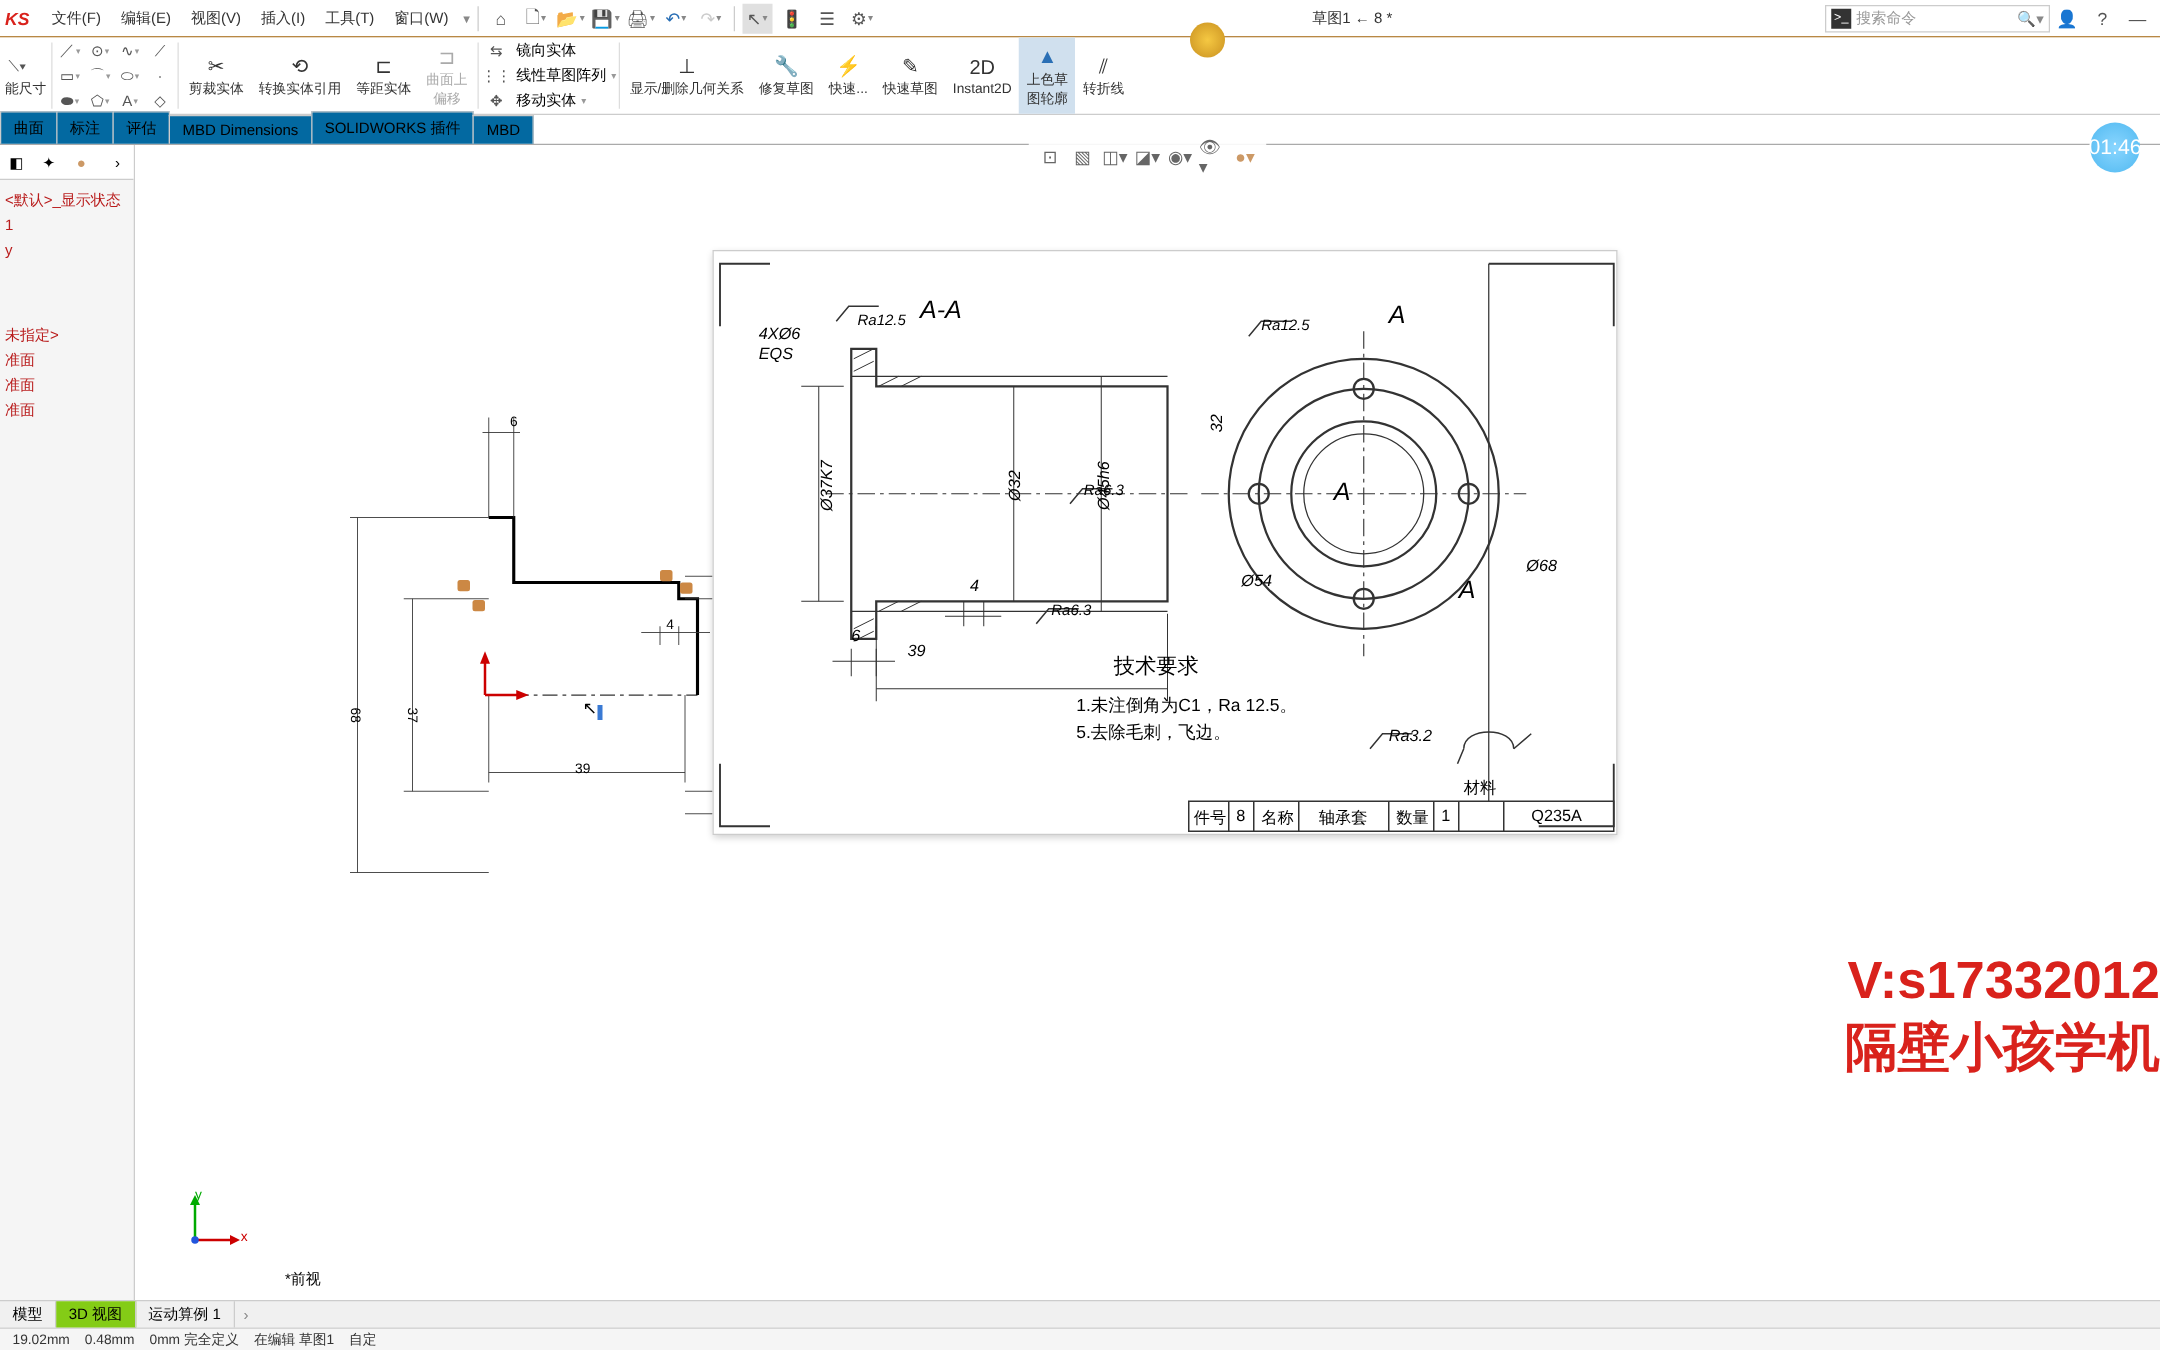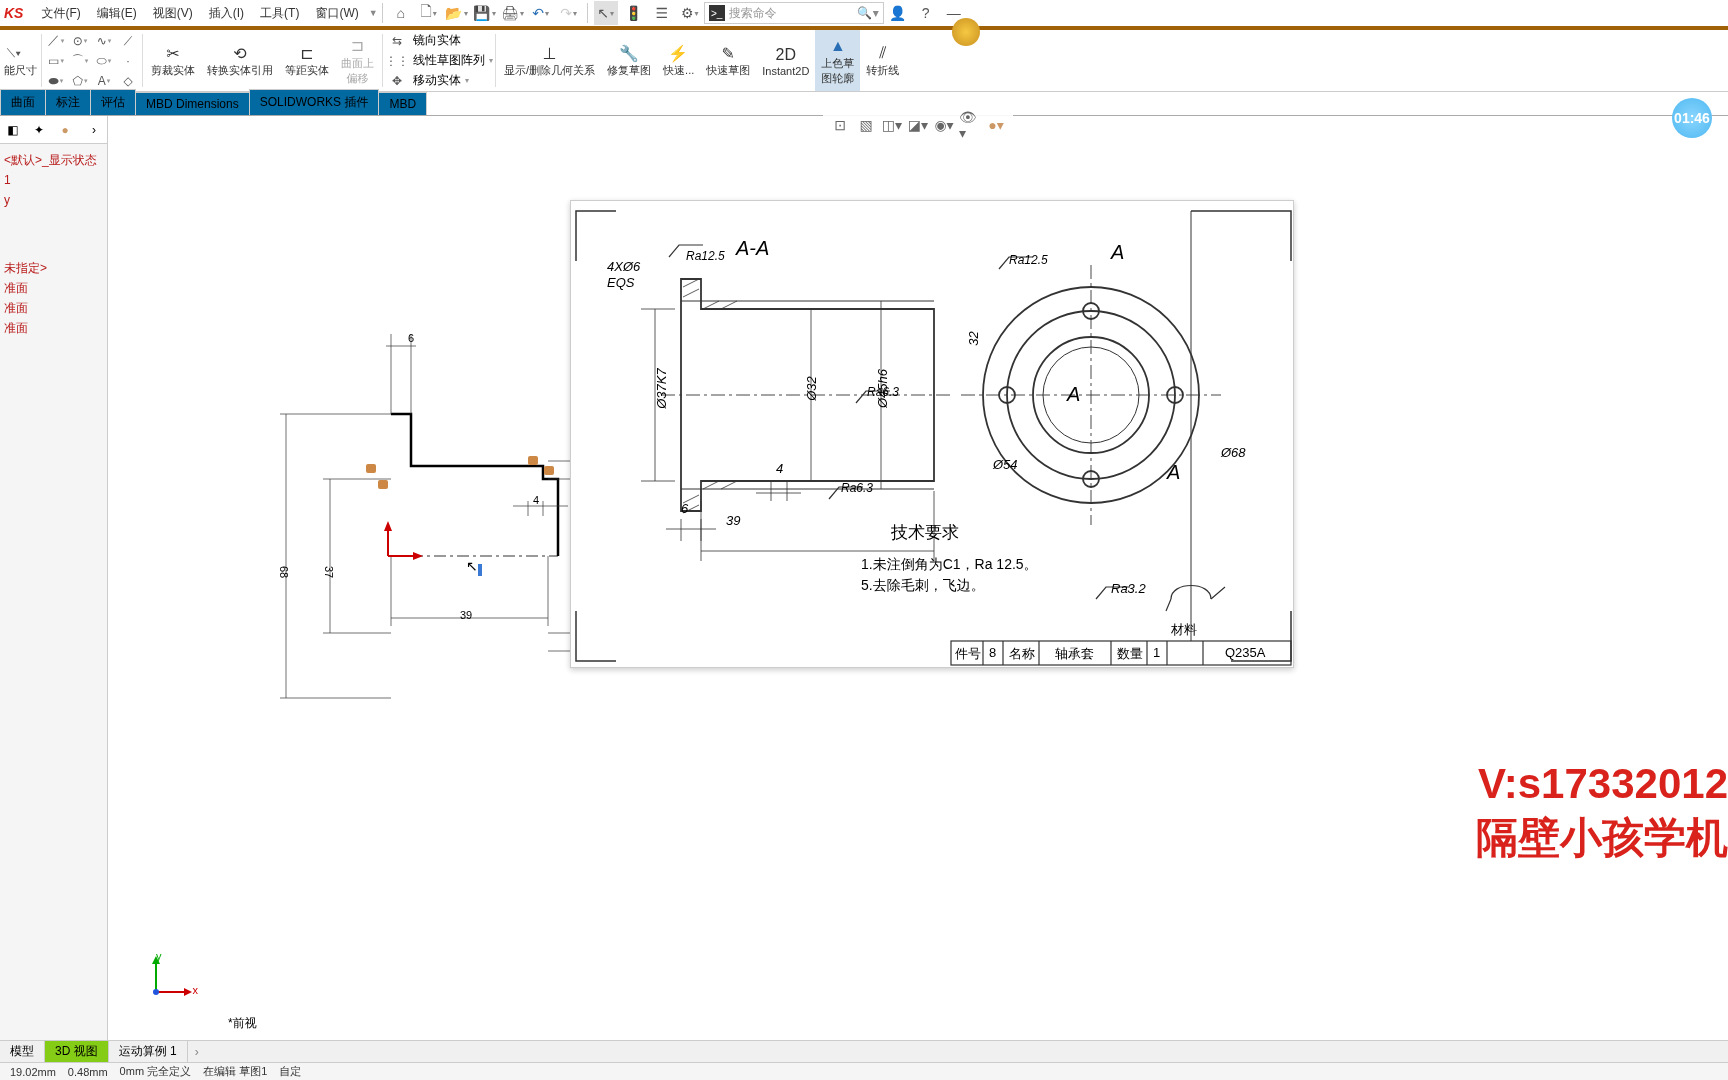--- a/index.html
+++ b/index.html
@@ -1,18 +1,18 @@
 <!DOCTYPE html>
 <html><head>
   <meta charset="utf-8">
   <style>
     * { margin: 0; padding: 0; box-sizing: border-box; font-family: "Microsoft YaHei", sans-serif; }
     body { width: 1728px; height: 1080px; background: #fff; overflow: hidden; position: relative; font-size: 12px; }
     
-    .menubar { height: 30px; background: #fff; display: flex; align-items: center; padding: 0 4px; border-bottom: 4px solid #a16207; }
+    .menubar { height: 30px; background: #fff; display: flex; align-items: center; padding: 0 4px; border-bottom: 1px solid #a16207; }
     .logo { color: #d9221c; font-weight: bold; font-style: italic; font-size: 14px; margin-right: 10px; }
     .menu-item { padding: 4px 8px; cursor: pointer; color: #333; }
     .menu-dd { font-size: 9px; margin-left: 2px; color: #888; }
     .tb-icon { width: 24px; height: 24px; display: flex; align-items: center; justify-content: center; cursor: pointer; margin: 0 2px; color: #555; font-size: 14px; position: relative; }
     .tb-icon.dd::after { content: "▾"; font-size: 8px; margin-left: 1px; color: #888; }
     .tb-sep { width: 1px; height: 20px; background: #ccc; margin: 0 4px; }
     .doc-title { flex: 1; text-align: center; color: #333; }
     .search-box { width: 180px; height: 22px; border: 1px solid #ccc; background: #fff; display: flex; align-items: center; padding: 0 4px; color: #999; }
     .search-box .si { width: 16px; height: 16px; background: #333; color: #fff; display: flex; align-items: center; justify-content: center; font-size: 10px; margin-right: 4px; }
     
@@ -38,21 +38,21 @@
     
     .canvas { flex: 1; background: #fff; position: relative; }
     .hud { position: absolute; top: -4px; left: 50%; transform: translateX(-50%); display: flex; gap: 4px; background: rgba(255,255,255,0.9); padding: 2px 6px; }
     .hud-ico { width: 22px; height: 22px; display: flex; align-items: center; justify-content: center; font-size: 14px; cursor: pointer; color: #666; }
     
     .triad { position: absolute; left: 30px; bottom: 30px; width: 60px; height: 60px; }
     .triad .y { position: absolute; left: 18px; top: 0; color: #0a0; font-size: 11px; }
     .triad .x { position: absolute; right: 0; bottom: 14px; color: #c00; font-size: 11px; }
     .triad svg { position: absolute; left: 0; top: 0; }
     
-    .timer { position: absolute; right: 16px; top: 98px; width: 40px; height: 40px; border-radius: 50%; background: radial-gradient(circle,#8ad6ff,#4fb8f0); display: flex; align-items: center; justify-content: center; color: #fff; font-size: 14px; font-weight: bold; }
+    .timer { position: absolute; right: 16px; top: 98px; width: 40px; height: 40px; border-radius: 50%; background: radial-gradient(circle,#8ad6ff,#4fb8f0); display: flex; align-items: center; justify-content: center; color: #fff; font-size: 17px; font-weight: normal; }
     
     .ref-img { position: absolute; left: 570px; top: 200px; width: 724px; height: 468px; background: #fff; border: 1px solid #ccc; box-shadow: 0 2px 6px rgba(0,0,0,0.2); font-family: serif; }
     
     .bottom-tabs { height: 22px; background: #f0f0f0; display: flex; align-items: center; border-top: 1px solid #ccc; }
     .btab { padding: 2px 10px; border-right: 1px solid #ccc; cursor: pointer; font-size: 12px; }
     .btab.active { background: #84cc16; }
     .btab-arrow { width: 18px; text-align: center; cursor: pointer; color: #888; }
     .view-label { position: absolute; left: 120px; bottom: 8px; font-size: 12px; font-weight: normal; }
     
     .status { height: 18px; background: #f5f5f5; border-top: 1px solid #ccc; display: flex; align-items: center; font-size: 11px; color: #333; padding: 0 4px; }
@@ -85,20 +85,21 @@
   <span class="tb-icon dd">📂</span>
   <span class="tb-icon dd" style="color:#2a6fb5">💾</span>
   <span class="tb-icon dd">🖨</span>
   <span class="tb-icon dd" style="color:#2a6fb5">↶</span>
   <span class="tb-icon dd" style="color:#ccc">↷</span>
   <span class="tb-sep"></span>
   <span class="tb-icon dd" style="background:#e0e0e0">↖</span>
   <span class="tb-icon">🚦</span>
   <span class="tb-icon">☰</span>
   <span class="tb-icon dd">⚙</span>
+  <span class="doc-title">草图1 ← 8 *</span>
   <div class="search-box">
     <span class="si">&gt;_</span>
     <span>搜索命令</span>
     <span style="margin-left:auto;color:#888">🔍▾</span>
   </div>
   <span class="tb-icon">👤</span>
   <span class="tb-icon">?</span>
   <span class="tb-icon">—</span>
 </div>
 

